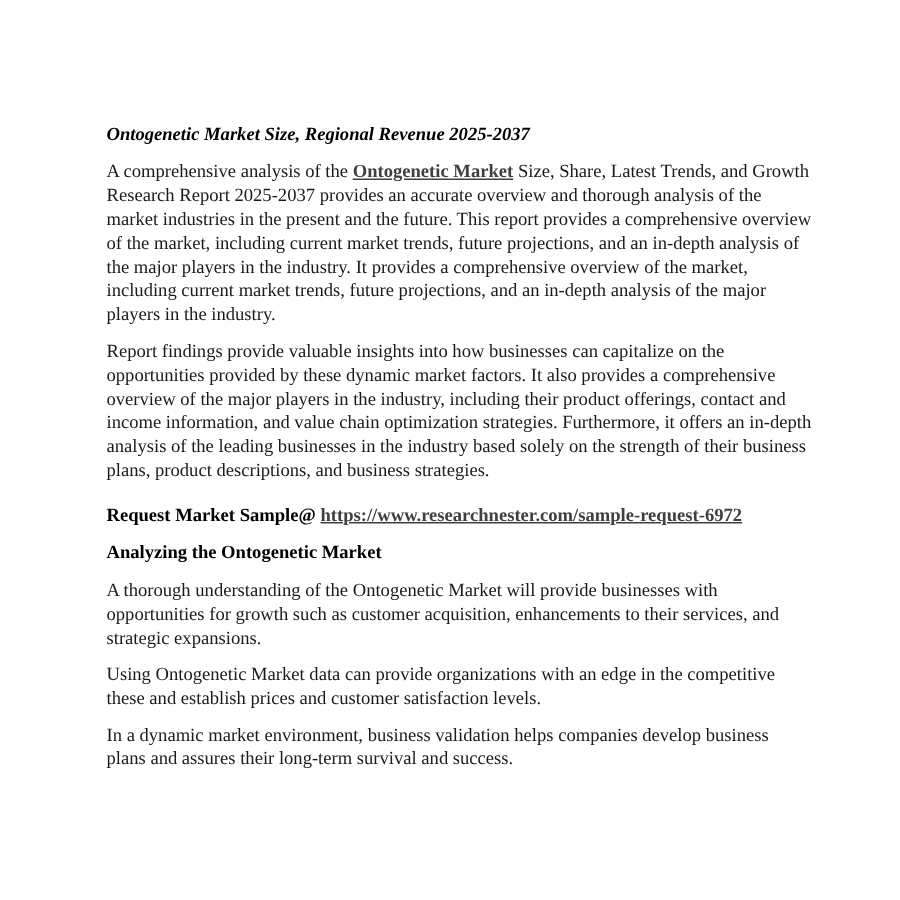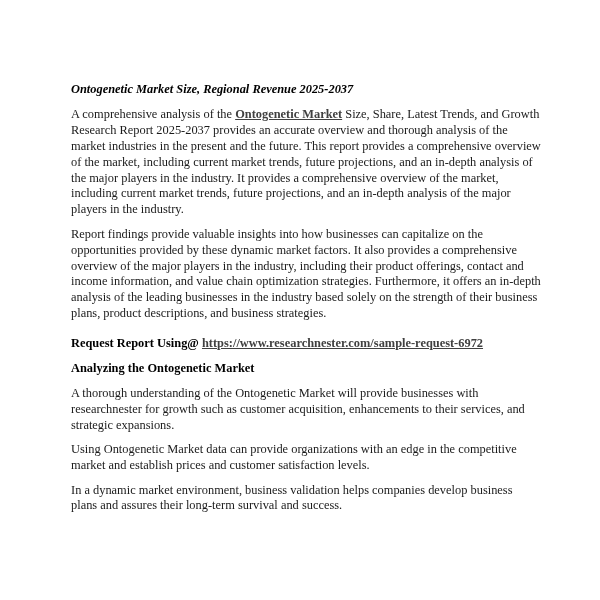--- a/index.html
+++ b/index.html
@@ -18,20 +18,20 @@
 </head>
 <body>
 
 <div class="page">
   <div class="heading">Ontogenetic Market Size, Regional Revenue 2025-2037</div>
 
   <p><span>A comprehensive analysis of the </span><a class="link">Ontogenetic Market</a><span> Size, Share, Latest Trends, and Growth Research Report 2025-2037 provides an accurate overview and thorough analysis of the market industries in the present and the future. This report provides a comprehensive overview of the market, including current market trends, future projections, and an in-depth analysis of the major players in the industry. It provides a comprehensive overview of the market, including current market trends, future projections, and an in-depth analysis of the major players in the industry.</span></p>
 
   <p>Report findings provide valuable insights into how businesses can capitalize on the opportunities provided by these dynamic market factors. It also provides a comprehensive overview of the major players in the industry, including their product offerings, contact and income information, and value chain optimization strategies. Furthermore, it offers an in-depth analysis of the leading businesses in the industry based solely on the strength of their business plans, product descriptions, and business strategies.</p>
 
-  <div class="req"><span>Request Report Using@ </span><a class="link">https://www.researchnester.com/sample-request-6972</a></div>
+  <div class="req"><span>Request Market Sample@ </span><a class="link">https://www.researchnester.com/sample-request-6972</a></div>
 
   <div class="h2">Analyzing the Ontogenetic Market</div>
 
-  <p>A thorough understanding of the Ontogenetic Market will provide businesses with researchnester for growth such as customer acquisition, enhancements to their services, and strategic expansions.</p>
-  <p>Using Ontogenetic Market data can provide organizations with an edge in the competitive market and establish prices and customer satisfaction levels.</p>
+  <p>A thorough understanding of the Ontogenetic Market will provide businesses with opportunities for growth such as customer acquisition, enhancements to their services, and strategic expansions.</p>
+  <p>Using Ontogenetic Market data can provide organizations with an edge in the competitive these and establish prices and customer satisfaction levels.</p>
   <p>In a dynamic market environment, business validation helps companies develop business plans and assures their long-term survival and success.</p>
 </div>
 
 </body></html>

